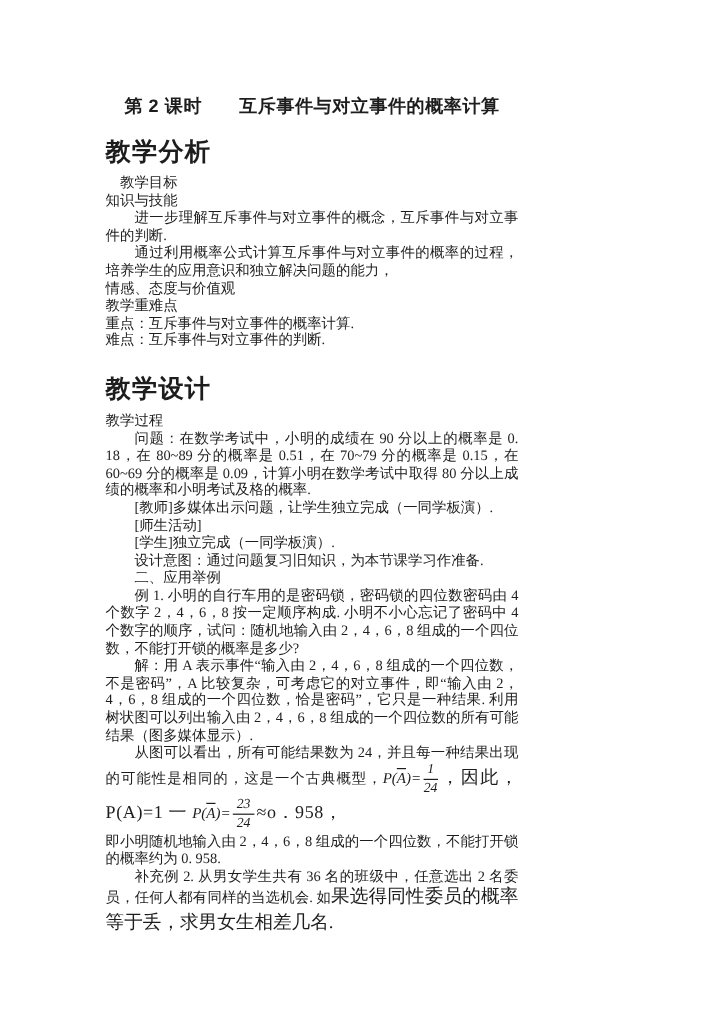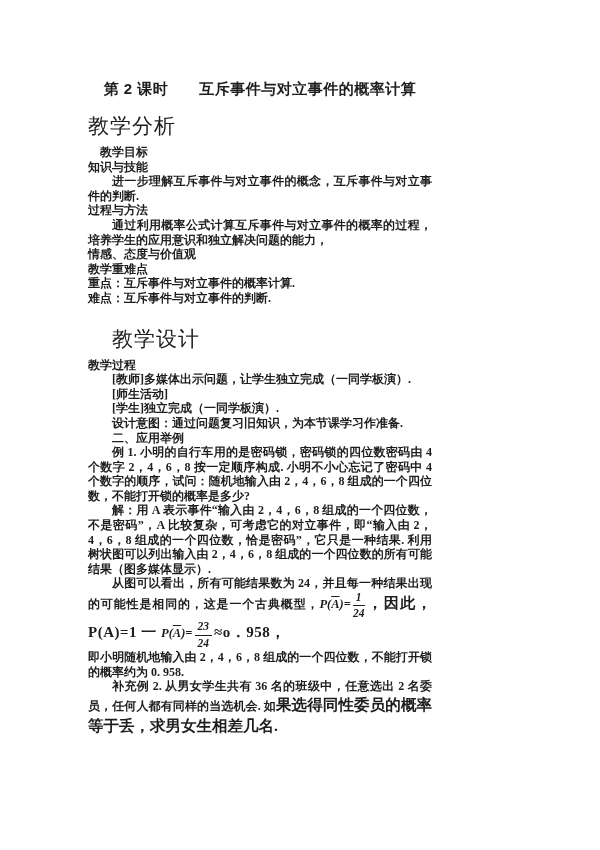--- a/index.html
+++ b/index.html
@@ -18,33 +18,32 @@
   .doc-title {
     font-family: "Liberation Sans", "DejaVu Sans", sans-serif;
     font-weight: bold;
     font-size: 15px;
     line-height: 22px;
     text-align: center;
     letter-spacing: 0.5px;
     margin: 0 0 13px 0;
   }
   h2.sec {
-    font-weight: normal;
+    font-weight: bold;
     font-size: 21px;
     line-height: 26px;
     letter-spacing: 1px;
     margin: 10px 0 6px 0;
   }
-  h2.sec2 { margin-top: 20px; margin-left: 24px; }
+  h2.sec2 { margin-top: 20px; }
   p.body {
     margin: 0;
     font-size: 12px;
     line-height: 14.6px;
     text-align: justify;
-    font-weight: bold;
   }
   .in1 { text-indent: 1em; }
   .in2 { text-indent: 2em; }
   .formula-para { margin: 1px 0; }
   .fbig {
     font-size: 15px;
     letter-spacing: 0.5px;
   }
   .mi {
     font-style: italic;
@@ -69,29 +68,29 @@
 <body>
 
 <div class="page">
 
   <p class="doc-title">第 2 课时　　互斥事件与对立事件的概率计算</p>
 
   <h2 class="sec">教学分析</h2>
   <p class="body in1">教学目标</p>
   <p class="body">知识与技能</p>
   <p class="body in2">进一步理解互斥事件与对立事件的概念，互斥事件与对立事件的判断.</p>
-  <p class="body">过程与方法</p>
   <p class="body in2">通过利用概率公式计算互斥事件与对立事件的概率的过程，培养学生的应用意识和独立解决问题的能力，</p>
   <p class="body">情感、态度与价值观</p>
   <p class="body">教学重难点</p>
   <p class="body">重点：互斥事件与对立事件的概率计算.</p>
   <p class="body">难点：互斥事件与对立事件的判断.</p>
 
   <h2 class="sec sec2">教学设计</h2>
   <p class="body">教学过程</p>
+  <p class="body in2">问题：在数学考试中，小明的成绩在 90 分以上的概率是 0. 18，在 80~89 分的概率是 0.51，在 70~79 分的概率是 0.15，在 60~69 分的概率是 0.09，计算小明在数学考试中取得 80 分以上成绩的概率和小明考试及格的概率.</p>
   <p class="body in2">[教师]多媒体出示问题，让学生独立完成（一同学板演）.</p>
   <p class="body in2">[师生活动]</p>
   <p class="body in2">[学生]独立完成（一同学板演）.</p>
   <p class="body in2">设计意图：通过问题复习旧知识，为本节课学习作准备.</p>
   <p class="body in2">二、应用举例</p>
   <p class="body in2">例 1. 小明的自行车用的是密码锁，密码锁的四位数密码由 4 个数字 2，4，6，8 按一定顺序构成. 小明不小心忘记了密码中 4 个数字的顺序，试问：随机地输入由 2，4，6，8 组成的一个四位数，不能打开锁的概率是多少?</p>
   <p class="body in2">解：用 A 表示事件“输入由 2，4，6，8 组成的一个四位数，不是密码”，A 比较复杂，可考虑它的对立事件，即“输入由 2，4，6，8 组成的一个四位数，恰是密码”，它只是一种结果. 利用树状图可以列出输入由 2，4，6，8 组成的一个四位数的所有可能结果（图多媒体显示）.</p>
 
   <p class="body in2 formula-para"><span>从图可以看出，所有可能结果数为 24，并且每一种结果出现的可能性是相同的，这是一个古典概型，</span><span class="mi"><span>P(</span><span class="ov">A</span><span>)=</span></span><span class="frac"><span class="fnum">1</span><span class="fden">24</span></span><span class="fbig">，因此，P(A)=1 一 </span><span class="mi"><span>P(</span><span class="ov">A</span><span>)=</span></span><span class="frac"><span class="fnum">23</span><span class="fden">24</span></span><span class="fbig">≈o．958，</span></p>
 

